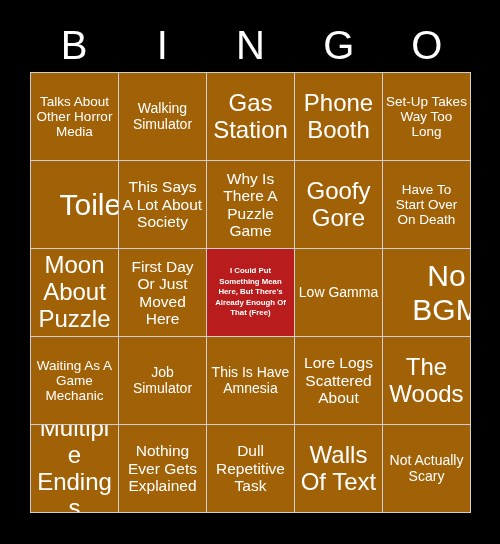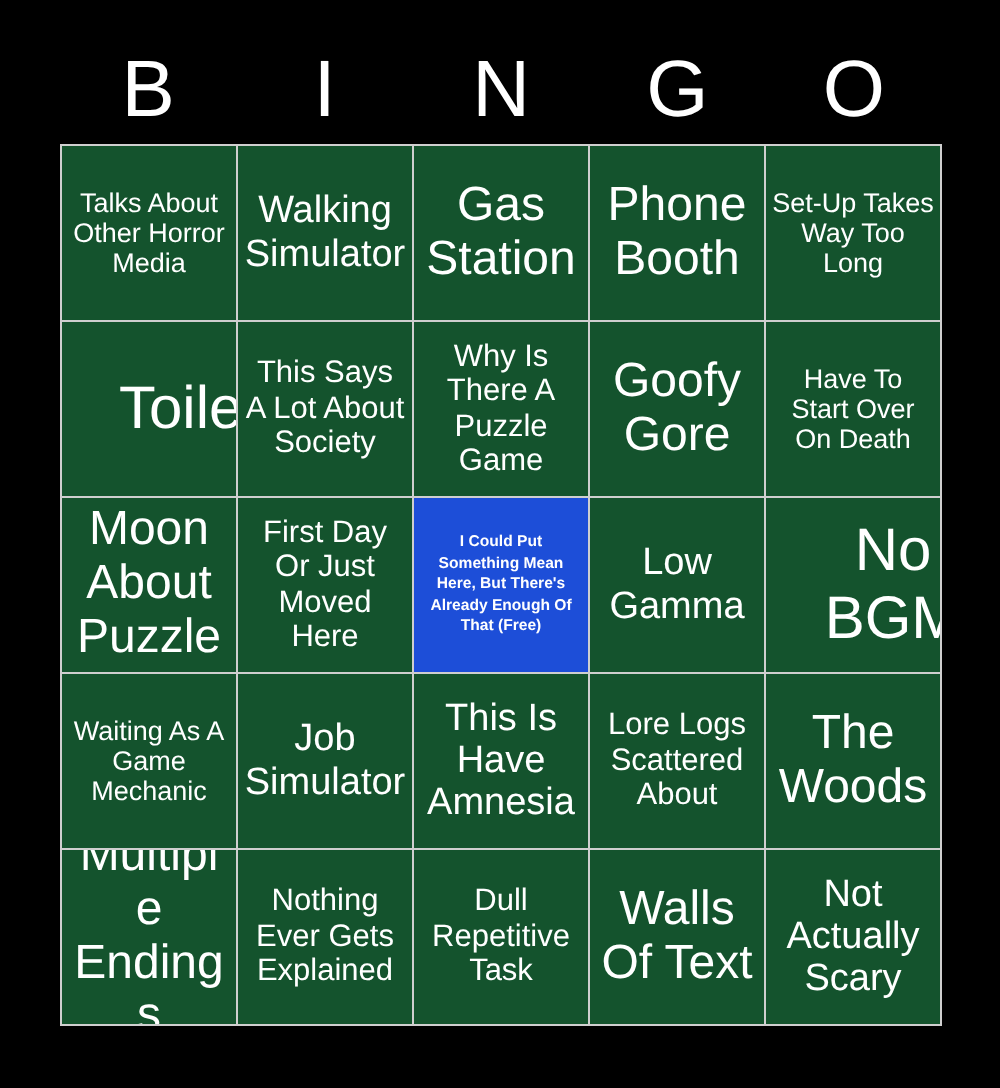--- a/index.html
+++ b/index.html
@@ -55,47 +55,47 @@
     display: grid;
     grid-template-columns: repeat(5, 1fr);
     grid-template-rows: repeat(5, 1fr);
     background: #cfcfcf;   
     gap: 1px;
     border: 1px solid #cfcfcf;
     box-sizing: border-box;
   }
 
   .cell {
-    background: #14532d;
+    background: #a16207;
     color: #ffffff;
     display: flex;
     align-items: center;
     justify-content: center;
     text-align: center;
     padding: 2px 3px;
     box-sizing: border-box;
     overflow: hidden;
     line-height: 1.12;
     word-wrap: break-word;
   }
   .cell-text {
     display: block;
     width: 100%;
   }
 
   
   .fs-xxl { font-size: 30px; margin-left: 40px; }
   .fs-xl  { font-size: 24px; }
-  .fs-lg  { font-size: 19px; }
+  .fs-lg  { font-size: 14px; }
   .fs-md  { font-size: 15.5px; }
   .fs-sm  { font-size: 13.5px; }
   .fs-tiny{ font-size: 7.8px; line-height: 1.35; font-weight: bold; }
 
   .cell.free {
-    background: #1d4ed8;
+    background: #b91c1c;
     color: #ffffff;
   }
 </style>
 </head>
 <body>
 
 <div id="card">
 
   <div id="bingo-header">
     <div class="header-letter">B</div>

